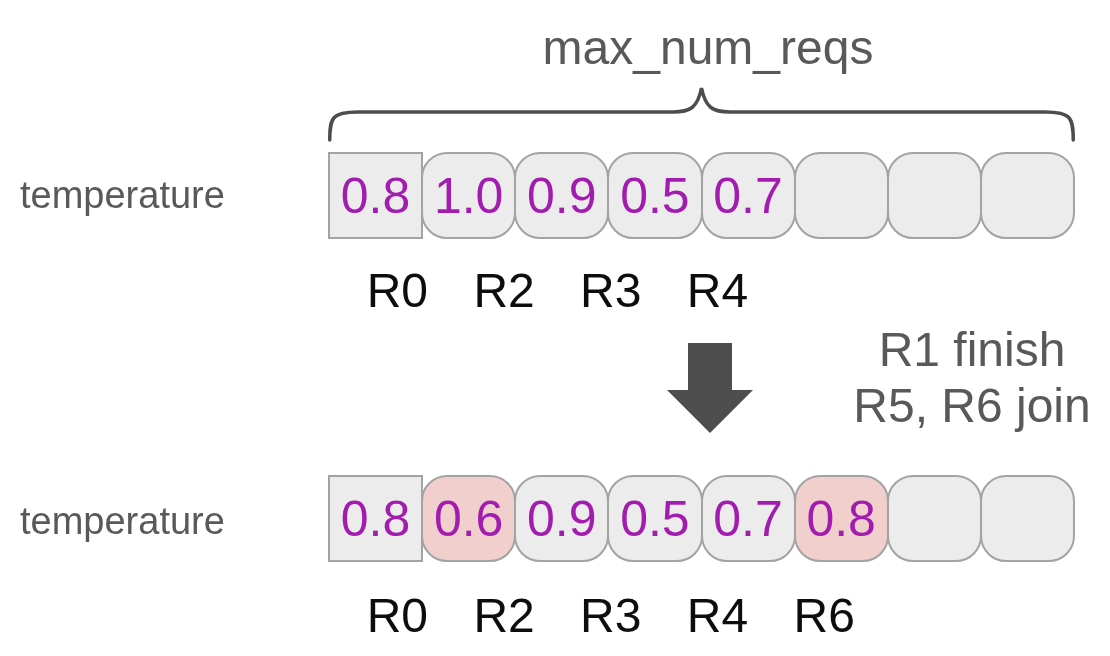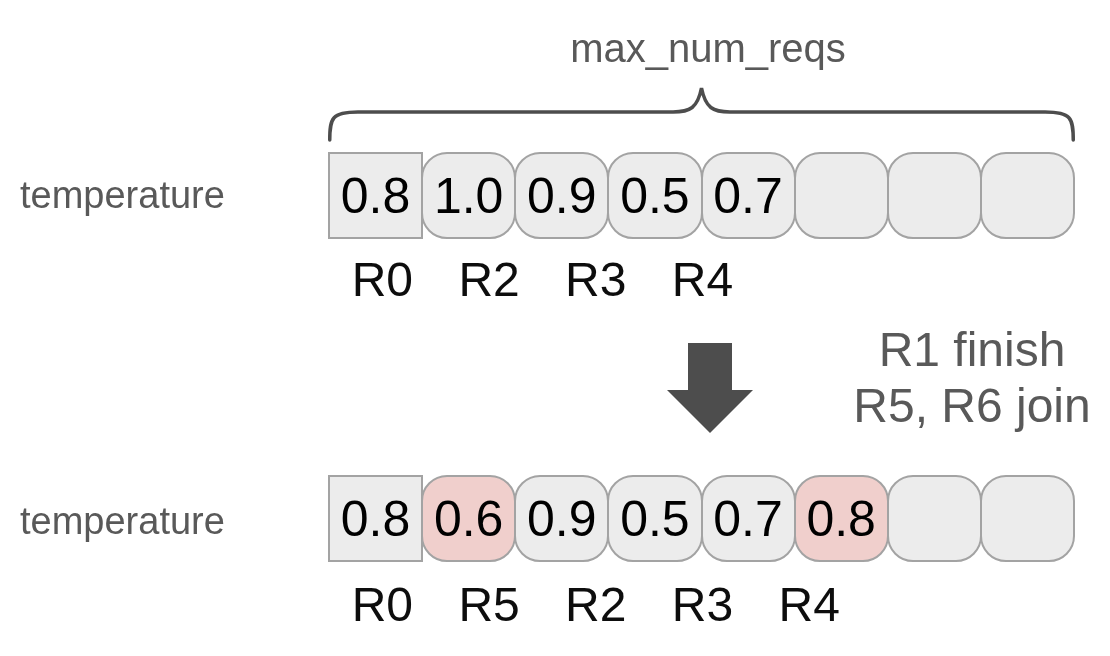--- a/index.html
+++ b/index.html
@@ -17,21 +17,21 @@
   }
   .gray-text {
     color: var(--gray_text, #595959);
   }
   .title {
     position: absolute;
     left: 408px;
     top: 20px;
     width: 600px;
     text-align: center;
-    font-size: 40px;
+    font-size: 48px;
     line-height: 56px;
     white-space: nowrap;
   }
   .brace-svg {
     position: absolute;
     left: 328px;
     top: 82px;
     width: 747px;
     height: 60px;
   }
@@ -61,30 +61,31 @@
   .array-row.row2 { top: 475px; }
   .cell {
     flex: 1 1 0;
     box-sizing: border-box;
     border: 2px solid var(--cell_border, #a3a3a3);
     background: var(--cell_bg, #ececec);
     display: flex;
     align-items: center;
     justify-content: center;
     font-size: 50px;
-    color: #000000;
+    color: #a21caf;
   }
   .cell + .cell { margin-left: -2px; border-radius: 26px; }
   .cell.highlight { background: var(--cell_highlight, #f0cfcc); text-align: right; }
   .id-row {
     position: absolute;
-    left: 329px;
+    left: 344px;
     width: 747px;
     height: 56px;
     display: flex;
+    margin-top: 11px;
   }
   .id-row.row1 { top: 252px; }
   .id-row.row2 { top: 577px; }
   .id-slot {
     flex: 1 1 0;
     text-align: center;
     font-size: 48px;
     line-height: 56px;
     color: #0d0d0d;
   }
@@ -158,21 +159,21 @@
     <div class="cell">0.9</div>
     <div class="cell">0.5</div>
     <div class="cell">0.7</div>
     <div class="cell highlight">0.8</div>
     <div class="cell"></div>
     <div class="cell"></div>
   </div>
 
   <div class="id-row row2">
     <div class="id-slot">R0</div>
-    <div class="id-slot">R5</div>
     <div class="id-slot">R2</div>
     <div class="id-slot">R3</div>
     <div class="id-slot">R4</div>
+    <div class="id-slot">R6</div>
     <div class="id-slot"></div>
     <div class="id-slot"></div>
   </div>
 
 </div>
 
 </body></html>

